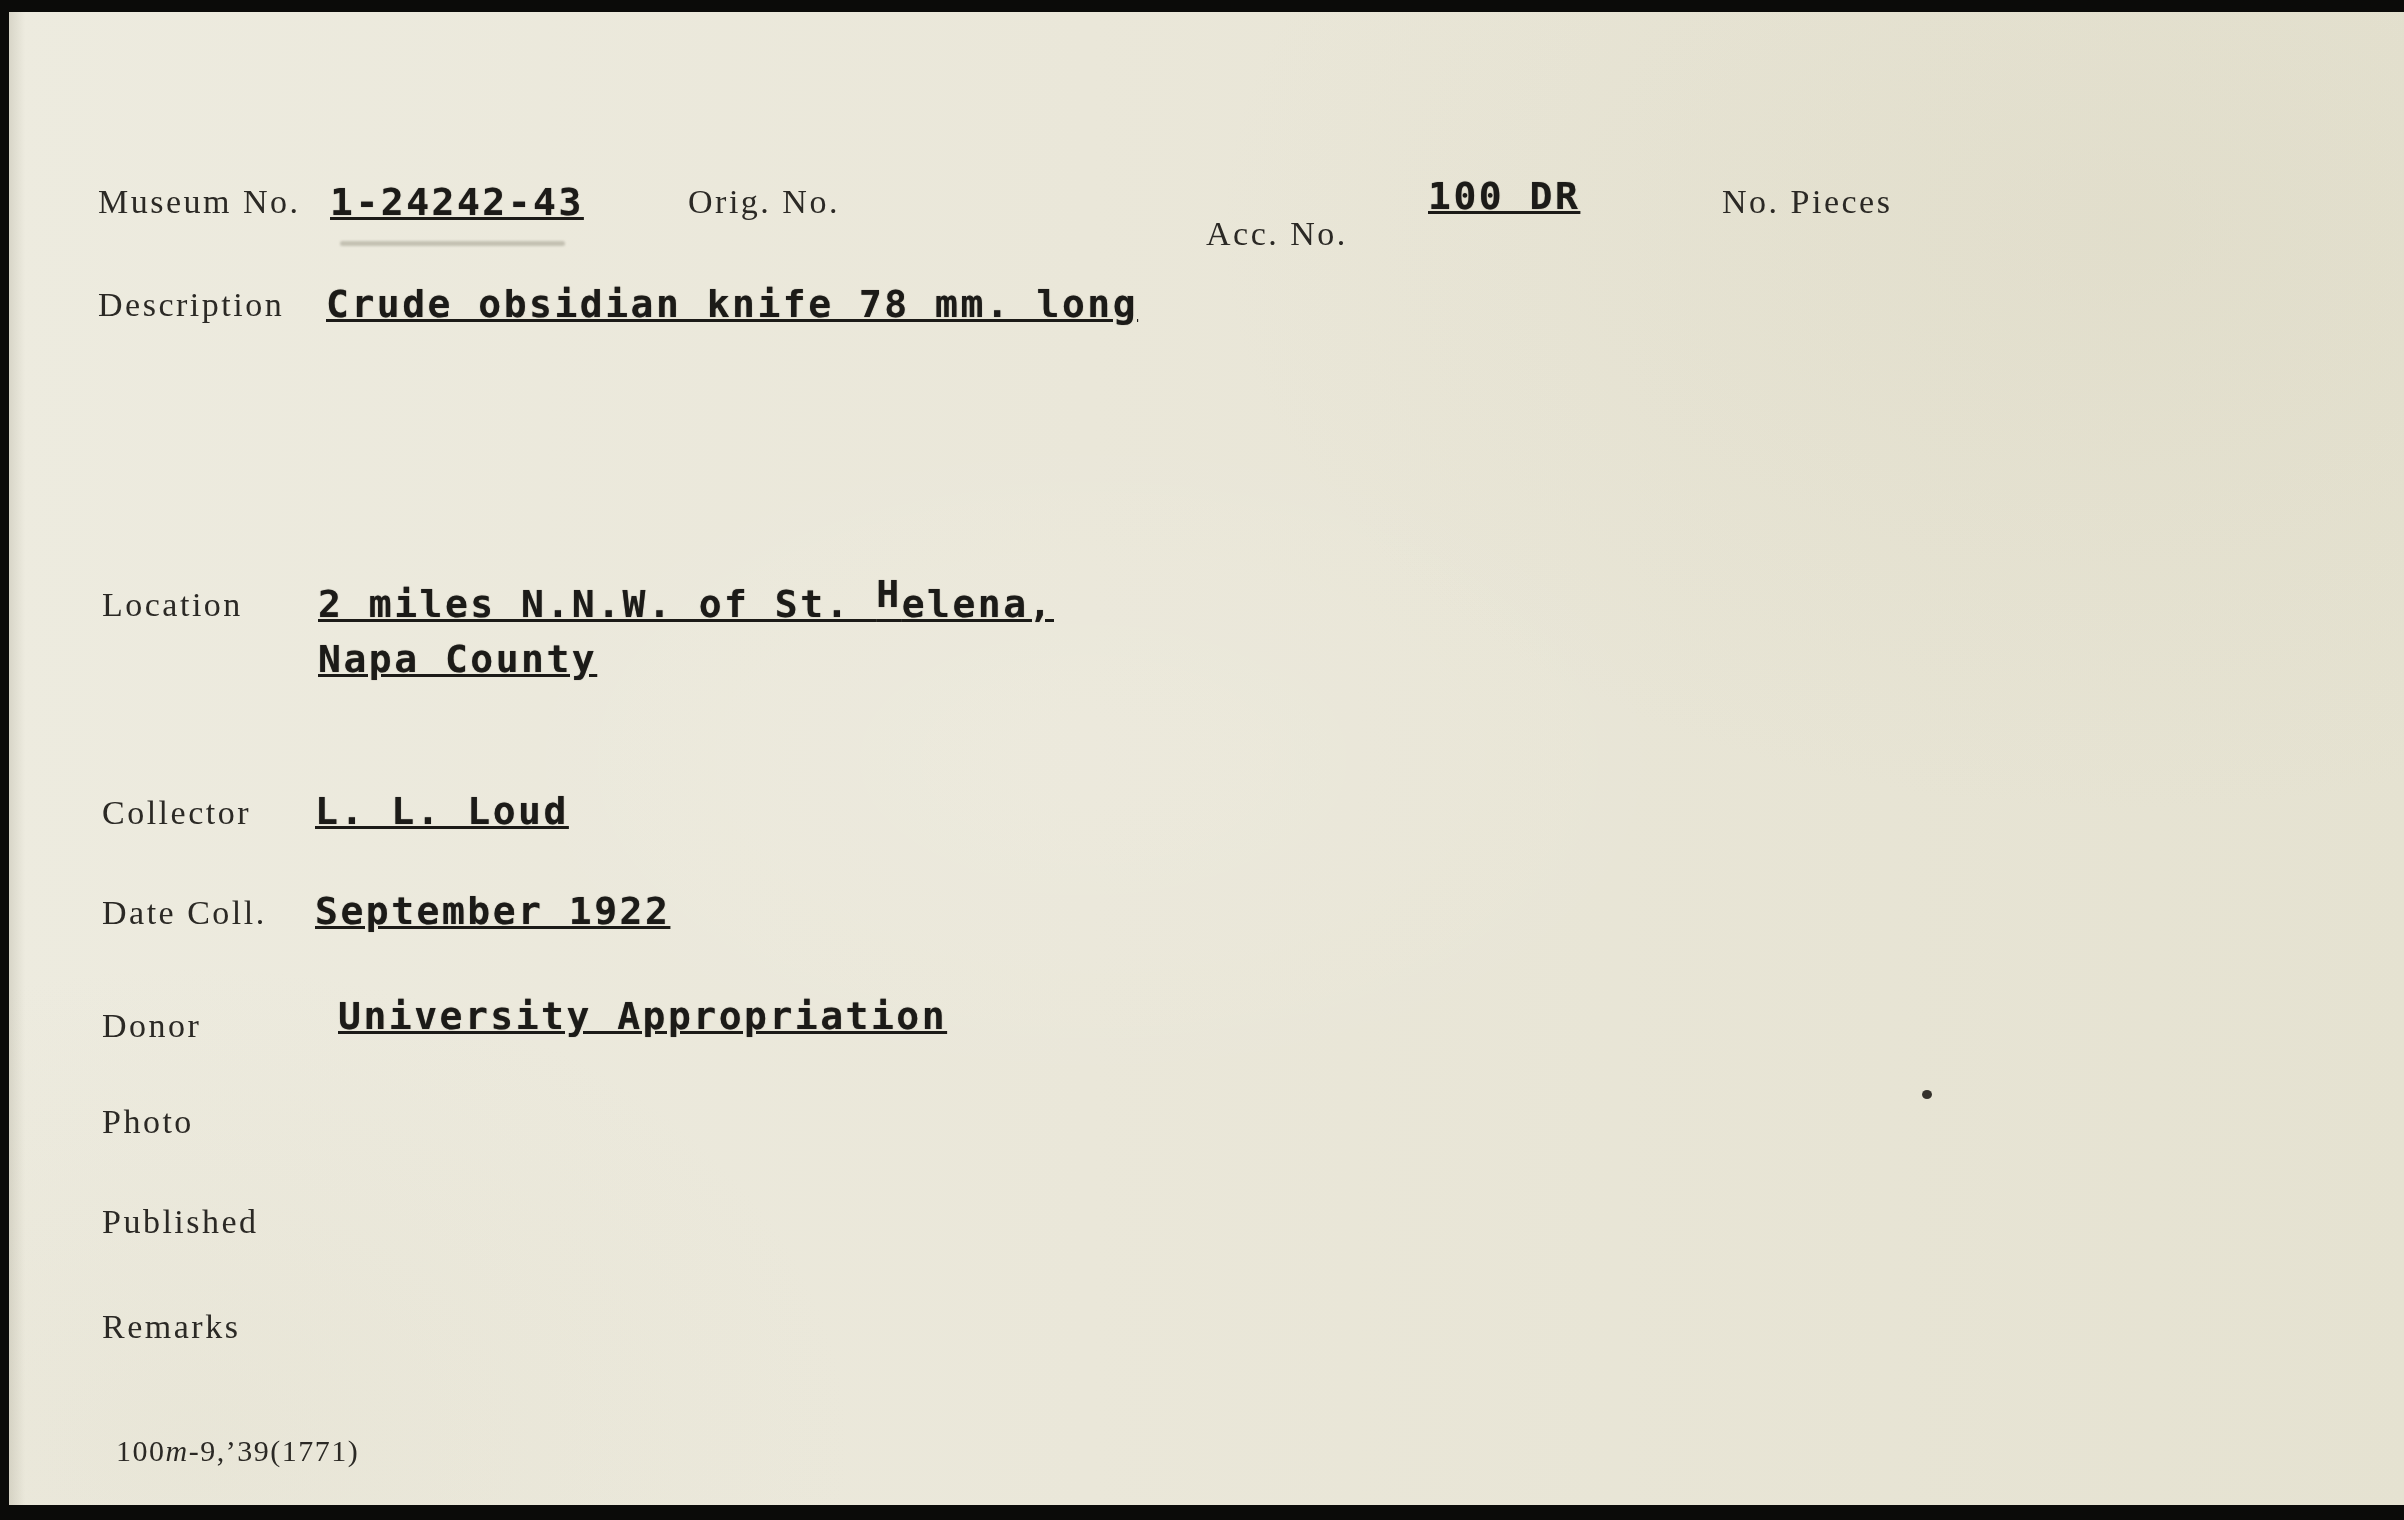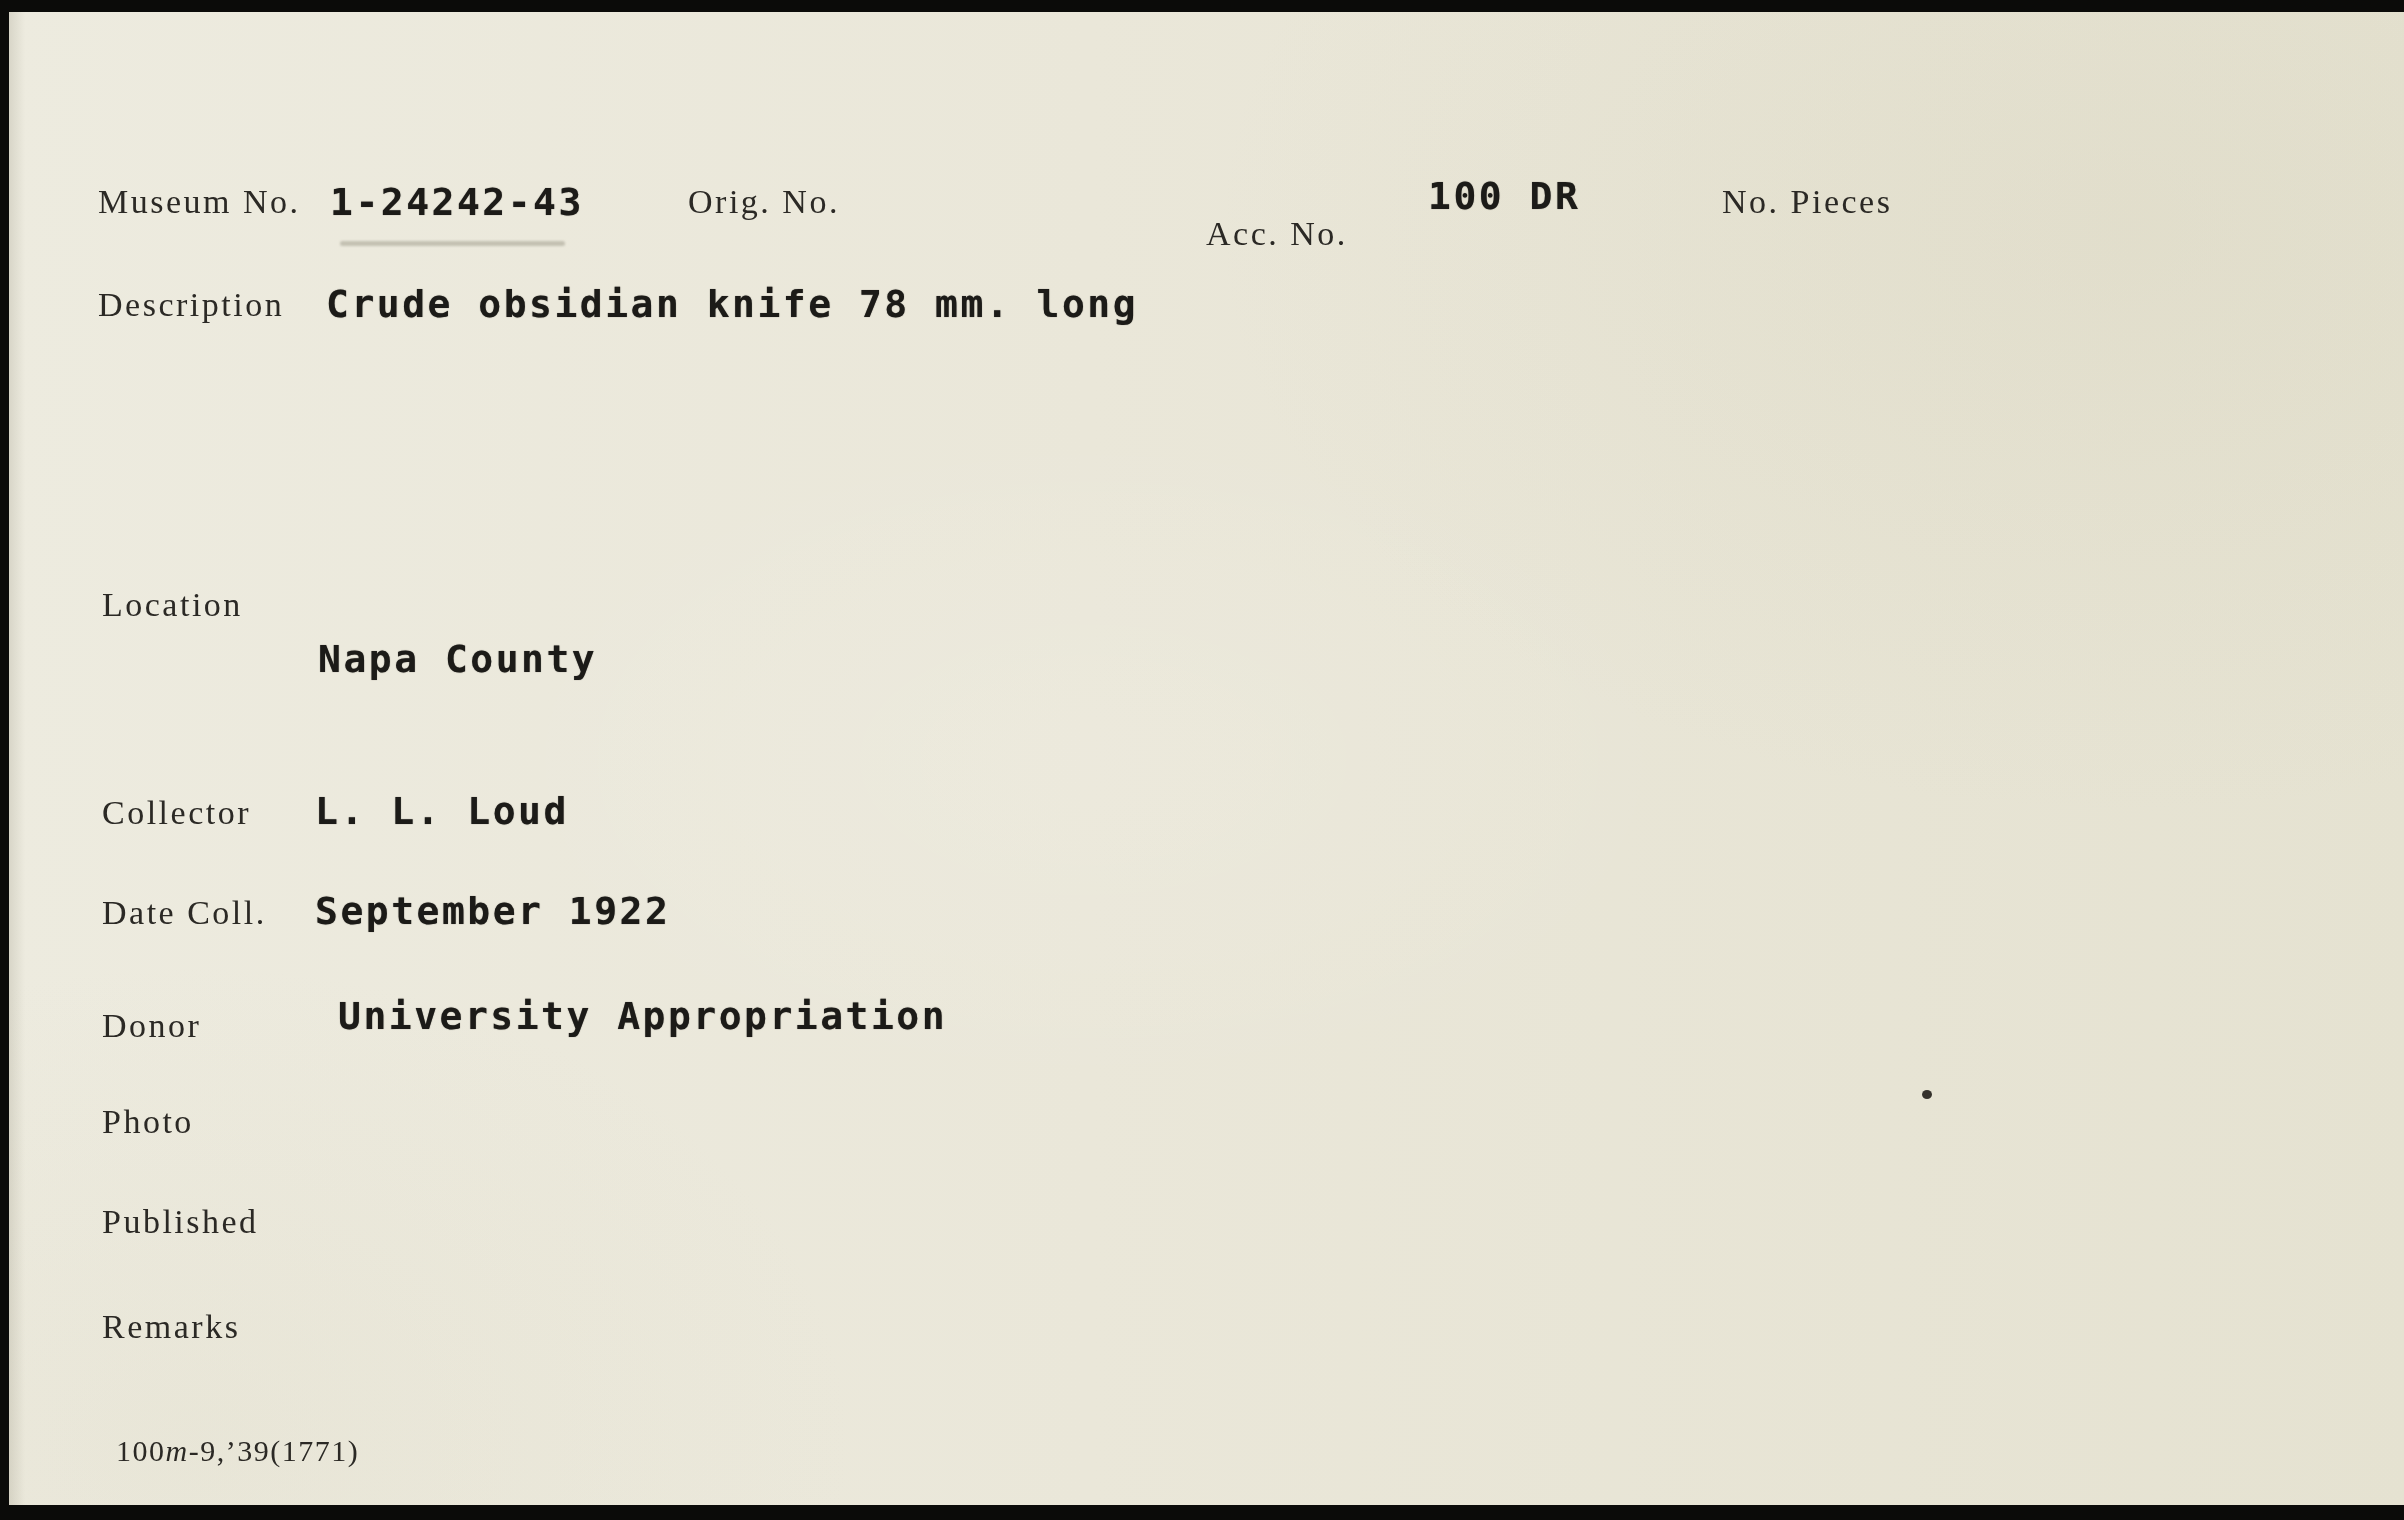--- a/index.html
+++ b/index.html
@@ -41,20 +41,21 @@
   .typed {
     position: absolute;
     font-family: "DejaVu Sans Mono", "Liberation Mono", monospace;
     font-weight: 700;
     font-size: 38px;
     letter-spacing: 2.5px;
     line-height: 1;
     color: #1c1b18;
     text-shadow: 0 0 1px rgba(35,32,26,0.6);
     white-space: pre;
+    text-decoration: underline;
   }
   .raised { position: relative; top: -10px; }
   .footer-note {
     position: absolute;
     font-family: "Liberation Serif", "DejaVu Serif", serif;
     font-size: 30px;
     letter-spacing: 1.5px;
     line-height: 1;
     color: #2b2925;
     white-space: pre;
@@ -110,20 +111,21 @@
   <span class="label pos-orig-label">Orig. No.</span>
   <span class="label pos-acc-label">Acc. No.</span>
   <span class="typed pos-acc-value">100 DR</span>
   <span class="label pos-pieces-label">No. Pieces</span>
   <div class="smear"></div>
 
   <span class="label pos-desc-label">Description</span>
   <span class="typed pos-desc-value">Crude obsidian knife 78 mm. long</span>
 
   <span class="label pos-loc-label">Location</span>
+  <span class="typed pos-loc-line1"><span>2 miles N.N.W. of St. </span><span class="raised">H</span><span>elena,</span></span>
   <span class="typed pos-loc-line2">Napa County</span>
 
   <span class="label pos-collector-label">Collector</span>
   <span class="typed pos-collector-value">L. L. Loud</span>
 
   <span class="label pos-date-label">Date Coll.</span>
   <span class="typed pos-date-value">September 1922</span>
 
   <span class="label pos-donor-label">Donor</span>
   <span class="typed pos-donor-value">University Appropriation</span>

